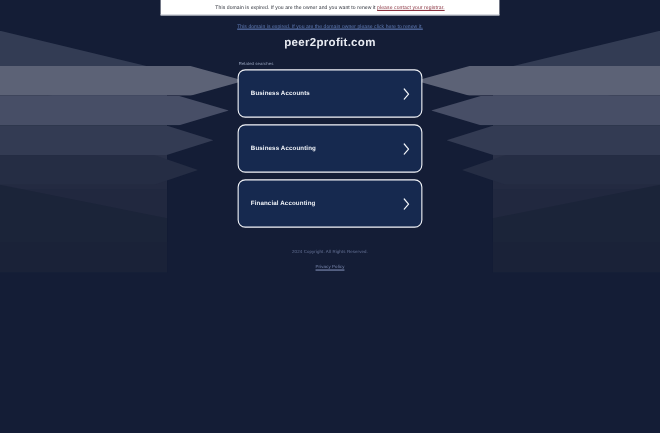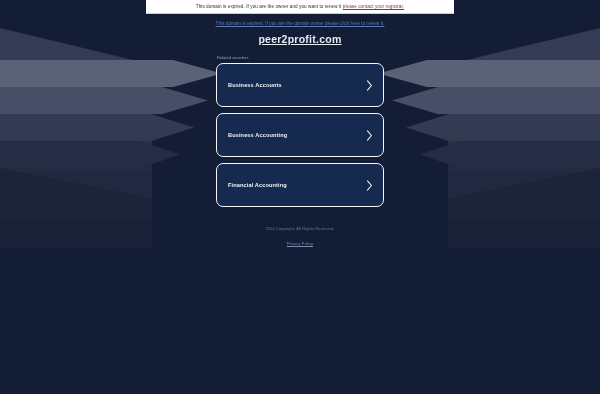--- a/index.html
+++ b/index.html
@@ -97,21 +97,20 @@
     flex-direction: column;
     align-items: center;
   }
 
   .domain-title {
     margin-top: 33px;
     font-size: 10.5px;
     font-weight: bold;
     color: #e9ecf3;
     letter-spacing: 0.25px;
-    text-decoration: underline;
   }
 
   .cards-wrap {
     margin-top: 10px;
     width: 168px;
   }
 
   .related-label {
     font-size: 3.9px;
     color: #9aa6c0;

